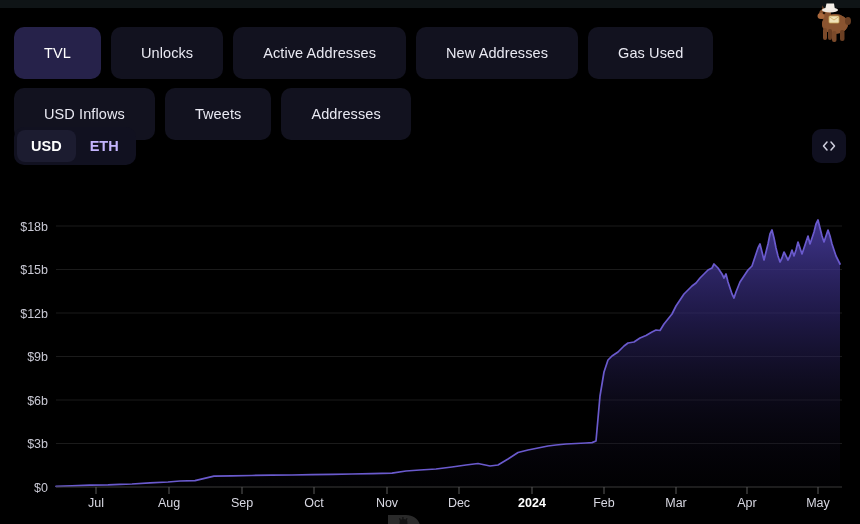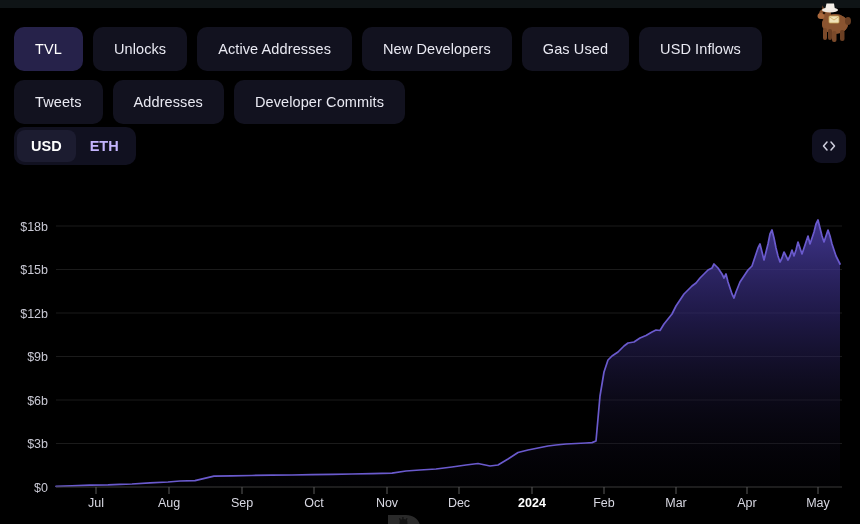--- a/index.html
+++ b/index.html
@@ -30,22 +30,22 @@
     position: absolute; top: 27px; left: 14px;
     width: 835px;
     display: flex; flex-wrap: wrap;
     gap: 9px 10px;
   }
   .tab {
     background: #12121f;
     color: #e9e9f2;
     border: none;
     border-radius: 10px;
-    height: 44px;
-    padding: 0 21px;
+    height: 52px;
+    padding: 0 30px;
     font-size: 14.5px;
     font-family: "Liberation Sans", sans-serif;
     letter-spacing: .1px;
     display: flex; align-items: center; justify-content: center;
     white-space: nowrap;
     cursor: pointer;
   }
   .tab.active { background: #26224a; color: #ffffff; }
 
   
@@ -157,26 +157,25 @@
       <path d="M21 14.5 L26 18 L31 14.5" fill="none" stroke="#c9a85c" stroke-width="0.8"></path>
 
       <ellipse cx="40" cy="19" rx="3" ry="4" fill="#6b3f23"></ellipse>
     </svg>
   </div>
 
   <div class="tabs">
     <button class="tab active">TVL</button>
     <button class="tab">Unlocks</button>
     <button class="tab">Active Addresses</button>
-    <button class="tab">New Developers</button>
+    <button class="tab">New Addresses</button>
     <button class="tab">Gas Used</button>
     <button class="tab">USD Inflows</button>
     <button class="tab">Tweets</button>
     <button class="tab">Addresses</button>
-    <button class="tab">Developer Commits</button>
   </div>
 
   <div class="denom-row">
     <div class="denom-toggle">
       <button class="denom active">USD</button>
       <button class="denom">ETH</button>
     </div>
     <button class="embed-btn">
       <span>
         <svg width="16" height="16" viewBox="0 0 16 16" fill="none" stroke="#cfcfdd" stroke-width="1.5" stroke-linecap="round" stroke-linejoin="round">

